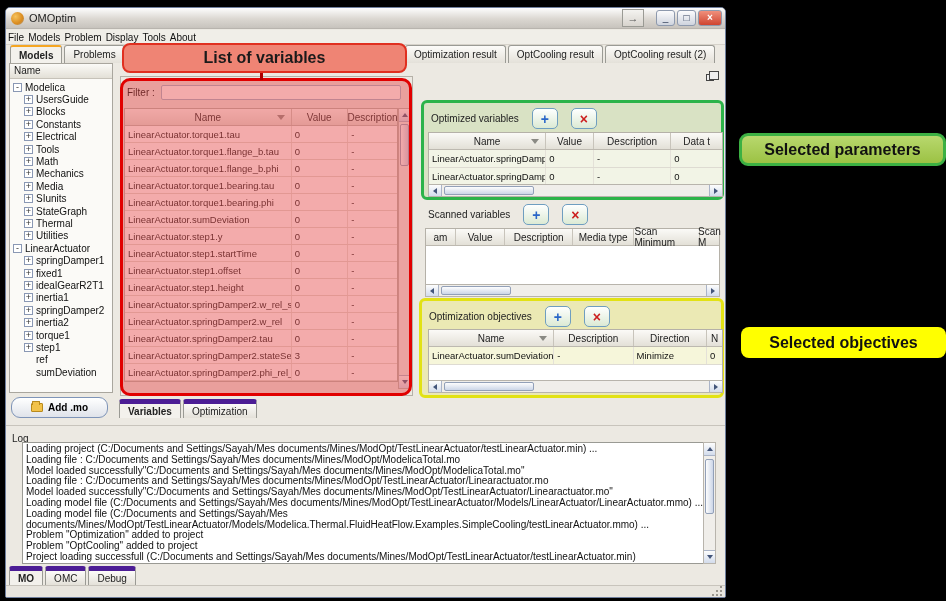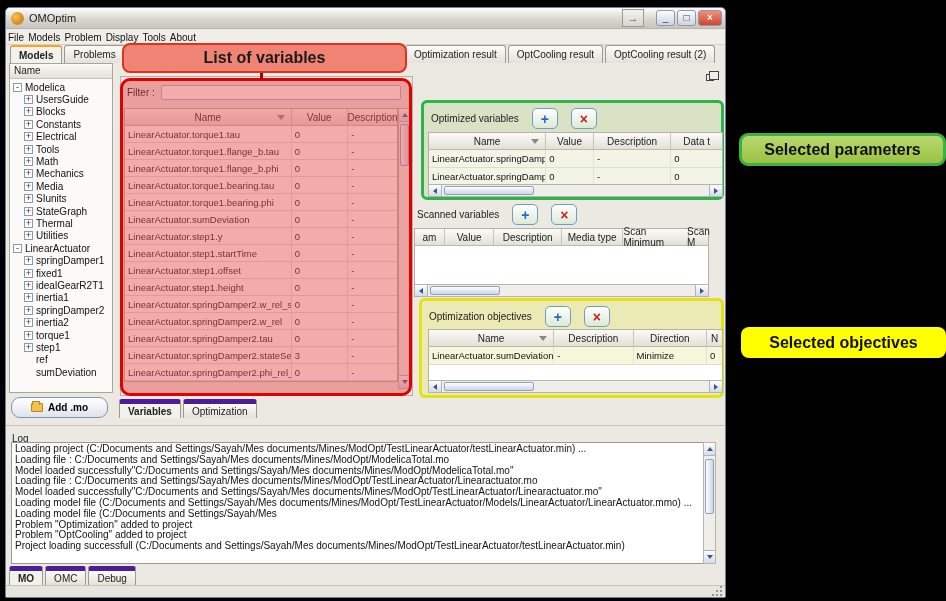--- a/index.html
+++ b/index.html
@@ -83,42 +83,42 @@
 
 .section-label{font-size:10px;color:#222}
 .mini-btn{width:26px;height:21px;border:1px solid #6f9ec0;border-radius:5px;background:linear-gradient(#feffff,#dcead4);display:flex;align-items:center;justify-content:center;font-size:14px;font-weight:bold}
 .mini-btn.add{color:#2a66c8}
 .mini-btn.del{color:#cc2020}
 #dock-float-icon{left:700px;top:59px;z-index:5}
 .float-glyph{display:inline-block;width:8px;height:7px;border:1px solid #444;position:relative;background:#eee}
 .float-glyph::before{content:'';position:absolute;left:2px;top:-4px;width:8px;height:7px;border:1px solid #444;background:#eee}
 
 #opt-vars-box{left:415px;top:92px;width:303px;height:100px;border:3px solid #2cb34a;border-radius:6px;background:rgba(150,200,90,0.22)}
-#scanned-section{left:404px;top:194px;width:303px;height:97px}
+#scanned-section{left:415px;top:194px;width:303px;height:97px}
 #objectives-box{left:413px;top:290px;width:305px;height:100px;border:3px solid #e2e214;border-radius:6px;background:rgba(235,235,60,0.28)}
 .sec-head{position:absolute;left:7px;top:5px;display:flex;align-items:center;gap:13px}
 .rtable{position:absolute;left:4px;width:295px;border:1px solid #b5b1a8;background:#fff}
 .rtable .trow{height:18px}
 #opt-vars-table{top:29px}
 #opt-vars-table .trow{background:#f2f4e6}
 .oc-name{width:118px}.oc-val{width:48px}.oc-desc{width:78px}.oc-dtype{width:51px;border-right:none}
 #scanned-table{top:26px;left:4px}
 #scanned-table .tbody-empty{height:38px;background:#fff}
 .sc-name{width:30px}.sc-val{width:50px}.sc-desc{width:68px}.sc-dtype{width:62px}.sc-min{width:66px}.sc-max{width:19px;border-right:none}
 #objectives-table{top:28px;left:6px}
 #objectives-table .trow{background:#f6f6da}
 .jc-name{width:126px}.jc-desc{width:80px}.jc-dir{width:74px}.jc-extra{width:15px;border-right:none}
 .row-empty{height:18px;background:#fff;border-bottom:1px solid #e4e1d8}
 
 
 #log-panel{left:0;top:417px;width:719px;height:157px}
 #log-head{position:absolute;left:0;top:0;width:828px;height:16px;display:flex;align-items:center;padding:12px 6px;font-size:10px;color:#222;background:#ece9e2;border-top:1px solid #c8c4bc}
 #log-head-icons{margin-left:auto;display:flex;align-items:center;gap:8px}
 .log-close{font-size:12px;font-weight:bold;color:#333;line-height:10px}
-#log-text{position:absolute;left:5px;top:17px;width:694px;height:122px;background:#fff;border:1px solid #9a9a94;border-right:none;padding:1px 3px;overflow:hidden}
+#log-text{position:absolute;left:16px;top:17px;width:694px;height:122px;background:#fff;border:1px solid #9a9a94;border-right:none;padding:1px 3px;overflow:hidden}
 .log-line{font-size:10px;line-height:10.8px;color:#111;white-space:nowrap}
 #log-vscroll{left:697px;top:17px;height:122px}
 
 #statusbar{left:0;top:577px;width:719px;height:13px;background:#e8e5de;border-top:1px solid #c8c4bc}
 #resize-grip{position:absolute;right:3px;bottom:2px;width:10px;height:10px;background:
  radial-gradient(circle at 9px 1px,#9a968e 1px,transparent 1.5px),
  radial-gradient(circle at 9px 5px,#9a968e 1px,transparent 1.5px),
  radial-gradient(circle at 5px 5px,#9a968e 1px,transparent 1.5px),
  radial-gradient(circle at 9px 9px,#9a968e 1px,transparent 1.5px),
  radial-gradient(circle at 5px 9px,#9a968e 1px,transparent 1.5px),
@@ -533,20 +533,21 @@
       </div>
       <div id="log-text">
 
       <div class="log-line">Loading project (C:/Documents and Settings/Sayah/Mes documents/Mines/ModOpt/TestLinearActuator/testLinearActuator.min) ...</div>
           <div class="log-line">Loading file : C:/Documents and Settings/Sayah/Mes documents/Mines/ModOpt/ModelicaTotal.mo</div>
           <div class="log-line">Model loaded successfully"C:/Documents and Settings/Sayah/Mes documents/Mines/ModOpt/ModelicaTotal.mo"</div>
           <div class="log-line">Loading file : C:/Documents and Settings/Sayah/Mes documents/Mines/ModOpt/TestLinearActuator/Linearactuator.mo</div>
           <div class="log-line">Model loaded successfully"C:/Documents and Settings/Sayah/Mes documents/Mines/ModOpt/TestLinearActuator/Linearactuator.mo"</div>
           <div class="log-line">Loading model file (C:/Documents and Settings/Sayah/Mes documents/Mines/ModOpt/TestLinearActuator/Models/LinearActuator/LinearActuator.mmo) ...</div>
           <div class="log-line">Loading model file (C:/Documents and Settings/Sayah/Mes</div>
+          <div class="log-line">documents/Mines/ModOpt/TestLinearActuator/Models/Modelica.Thermal.FluidHeatFlow.Examples.SimpleCooling/testLinearActuator.mmo) ...</div>
           <div class="log-line">Problem "Optimization" added to project</div>
           <div class="log-line">Problem "OptCooling" added to project</div>
           <div class="log-line">Project loading successfull (C:/Documents and Settings/Sayah/Mes documents/Mines/ModOpt/TestLinearActuator/testLinearActuator.min)</div>
         </div>
       <div id="log-vscroll" class="vscroll abs">
         <span class="sb-btn">
             <i class="tri-up"></i>
           </span>
         <span class="sb-thumb" style="top:16px;height:55px"></span>
         <span class="sb-btn bottom">

